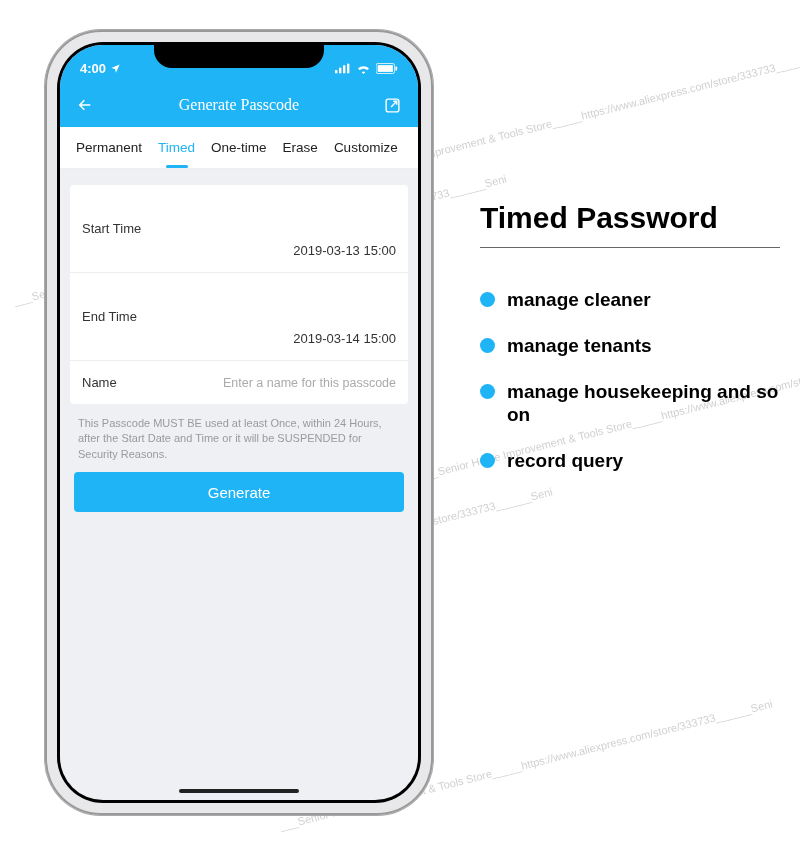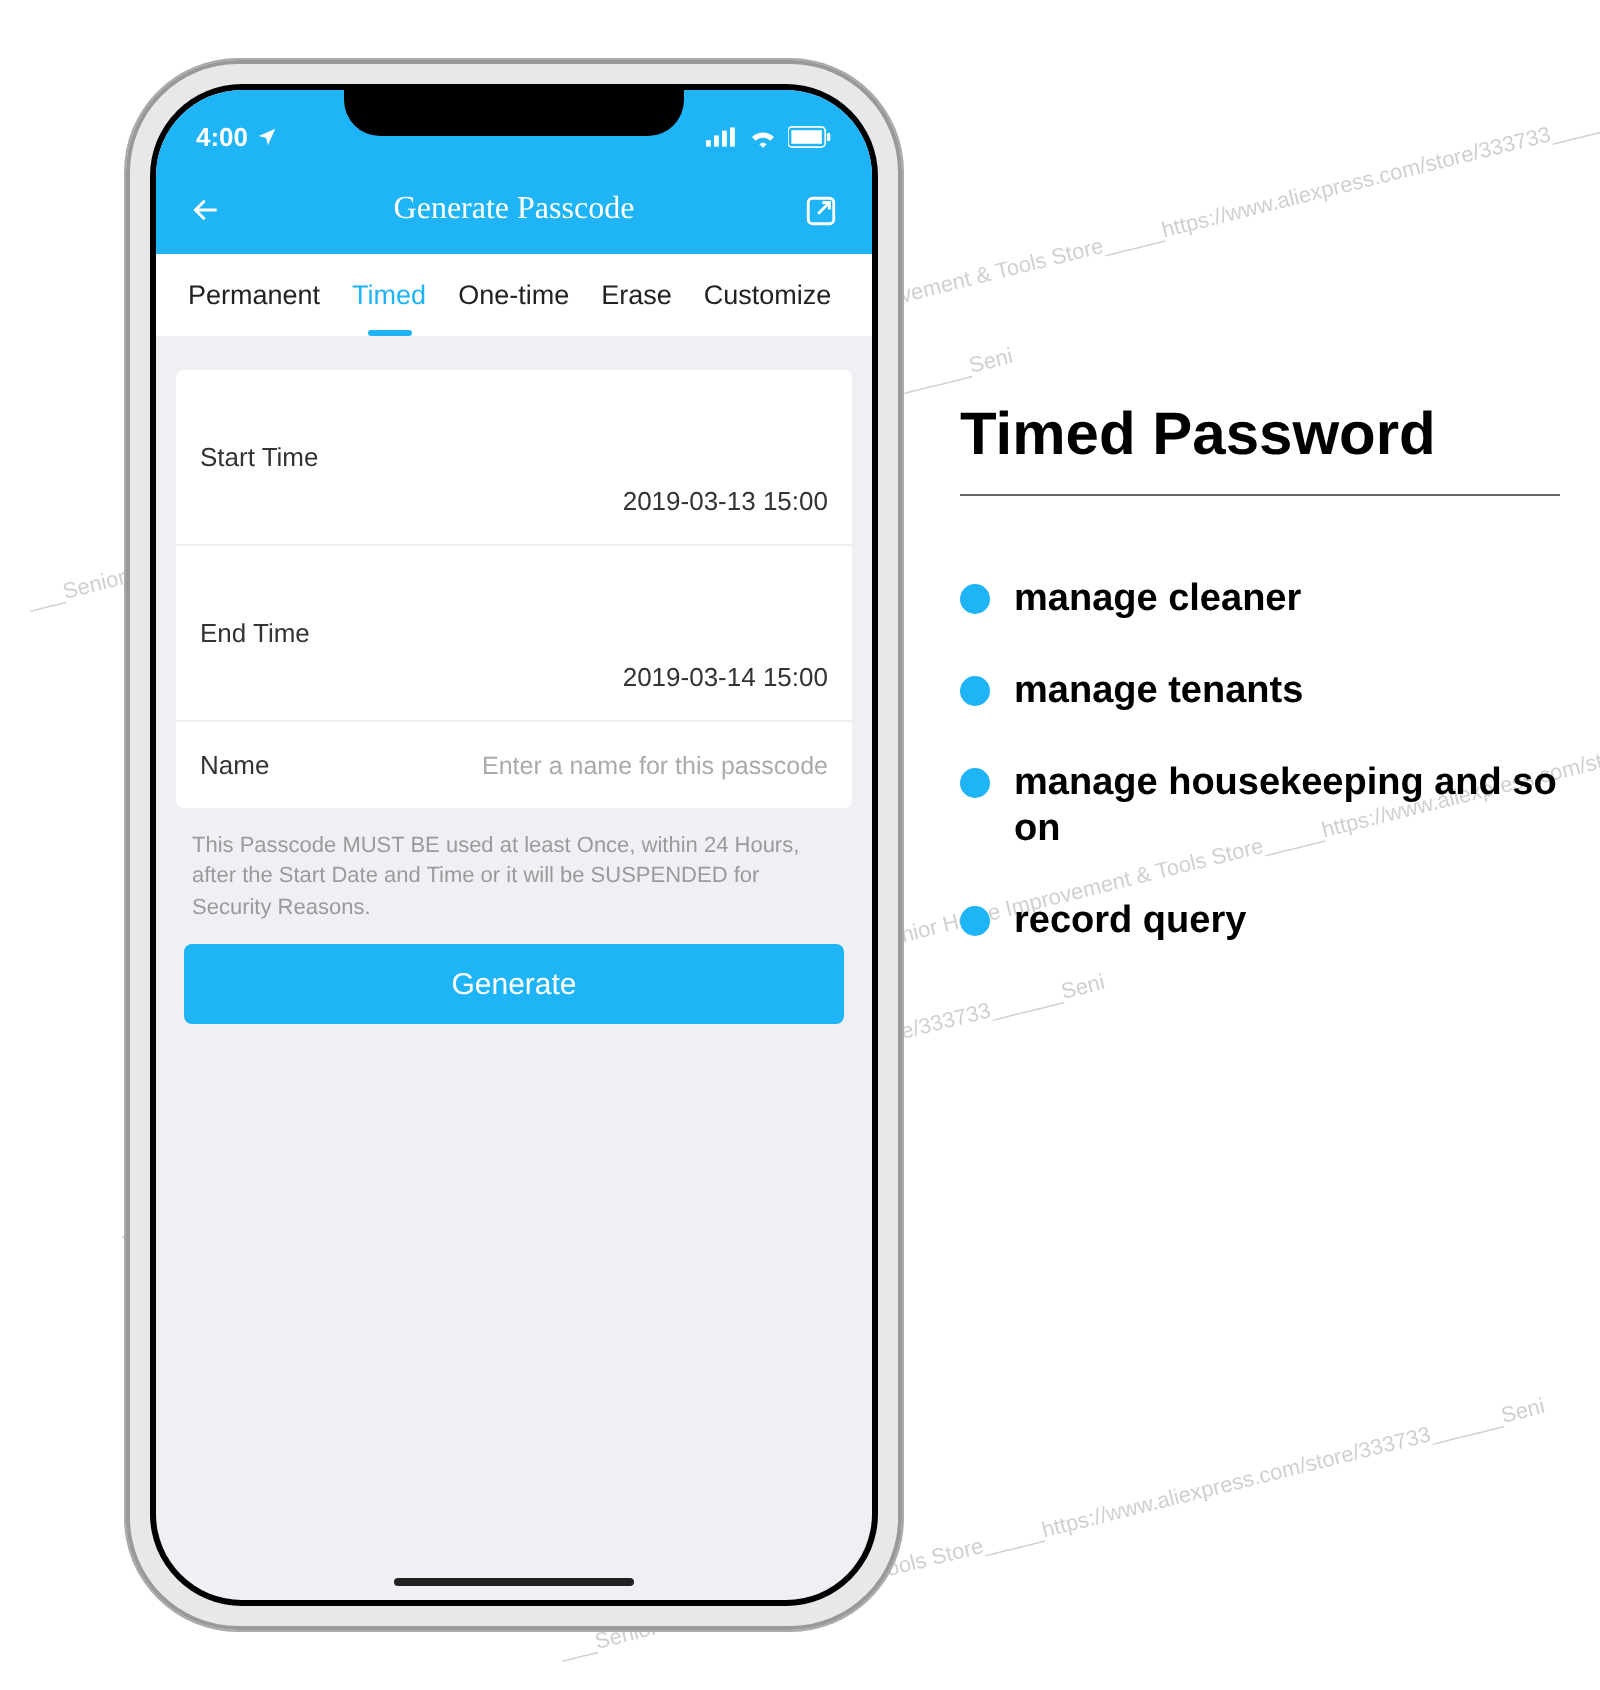--- a/index.html
+++ b/index.html
@@ -8,21 +8,21 @@
     height: 845px;
     background: #fff;
     font-family: -apple-system, BlinkMacSystemFont, "Helvetica Neue", Arial, sans-serif;
     position: relative;
     overflow: hidden;
   }
 
   
   .phone {
     position: absolute;
-    left: 63px;
+    left: 45px;
     top: 30px;
     width: 388px;
     height: 785px;
     background: #e8e8ea;
     border-radius: 56px;
     box-shadow: inset 0 0 0 2px #999, 0 0 0 1px #aaa;
     padding: 12px;
   }
   .phone-inner {
     width: 100%;

